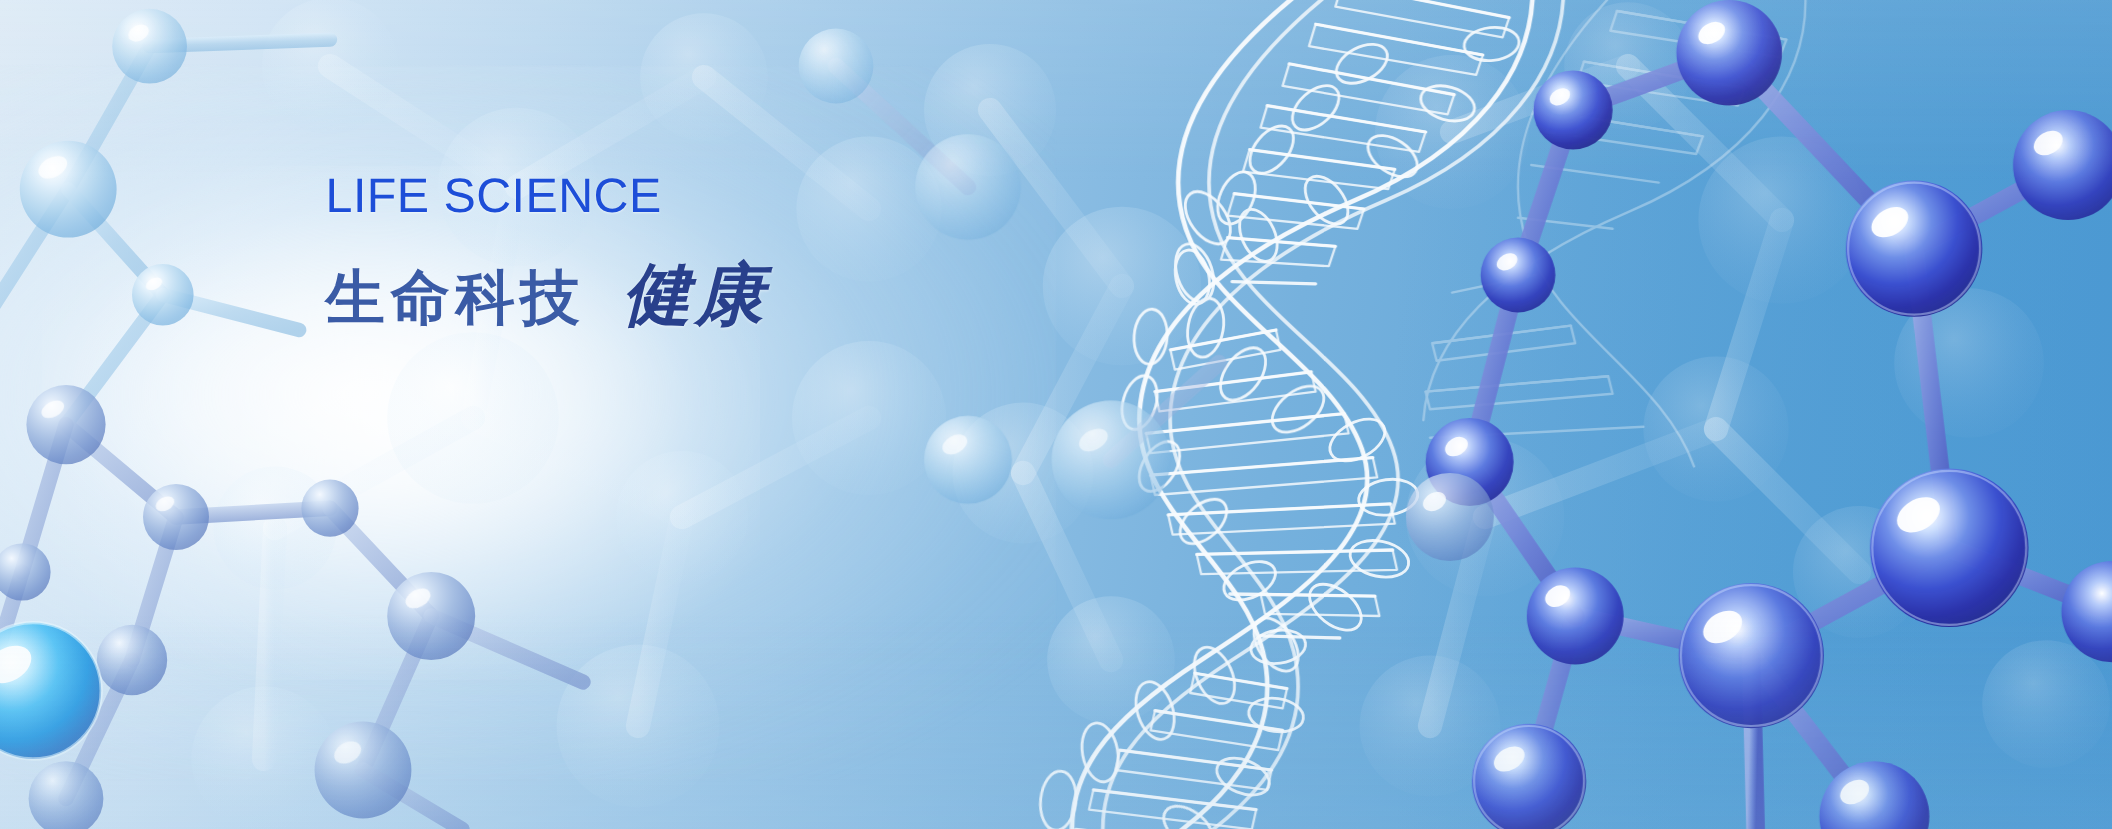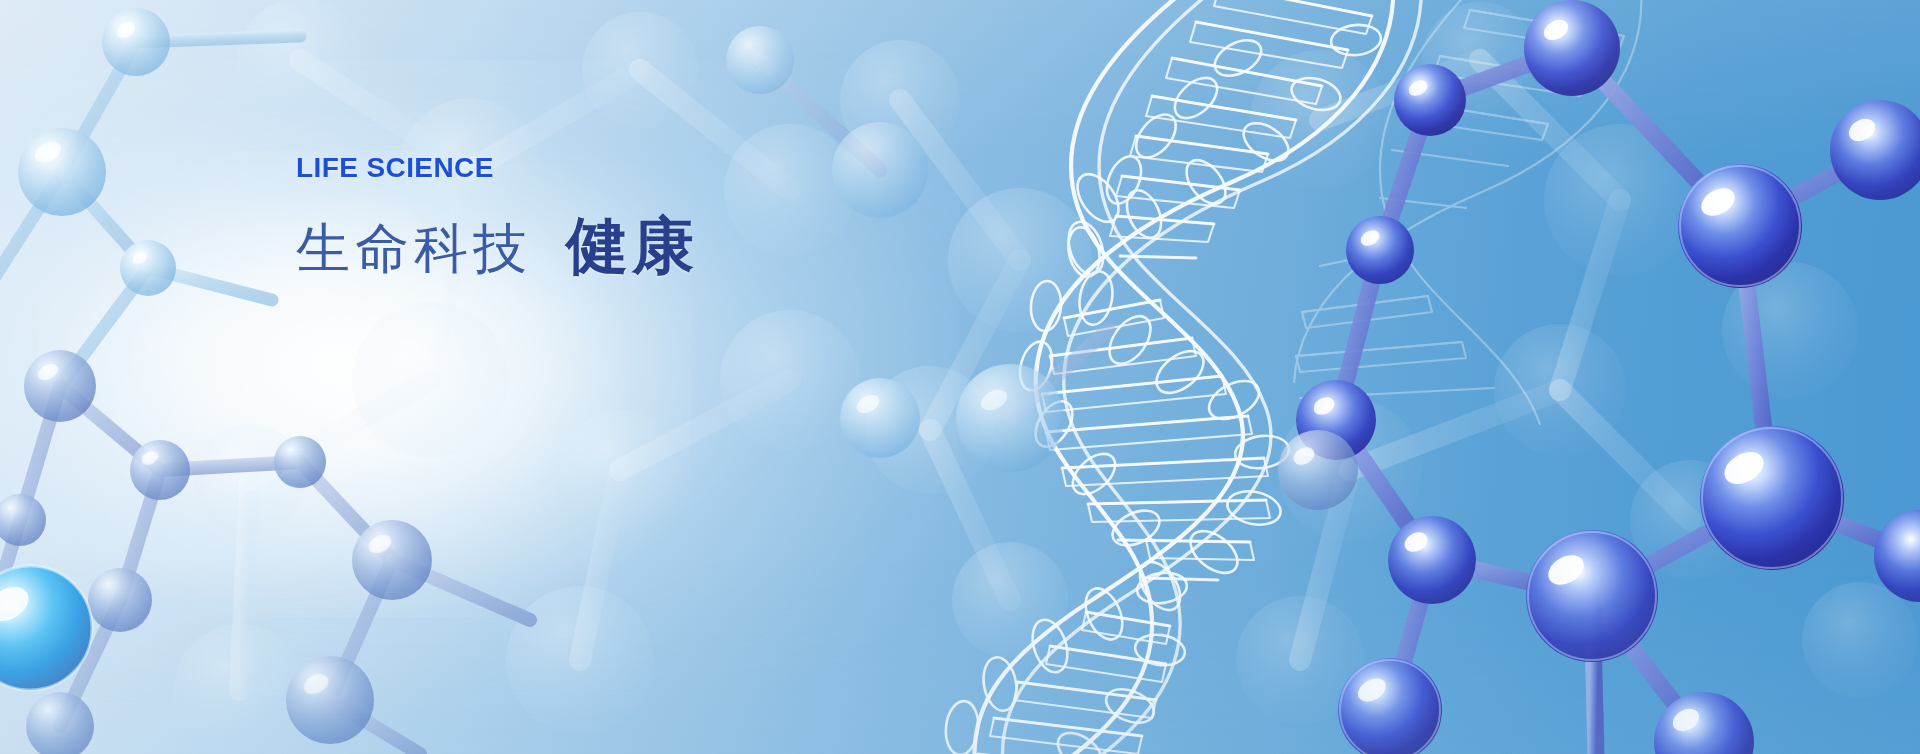--- a/index.html
+++ b/index.html
@@ -75,48 +75,49 @@
   .art svg { display: block; width: 100%; height: 100%; }
 
   
   .copy {
     position: absolute;
     left: 296px;
     top: 148px;
     width: 760px;
   }
   .headline {
-    font-size: 28px;
-    font-weight: 700;
+    font-size: 44px;
+    font-weight: 400;
     letter-spacing: 0.4px;
     line-height: 1.42;
     color: #1d4ed8;
     white-space: nowrap;
     text-shadow: 0 1px 2px rgba(255,255,255,0.55);
   }
   .headline .l2 { display: block; }
   .subline {
     margin-top: 16px;
     display: flex;
     align-items: baseline;
     white-space: nowrap;
   }
   .cn-a {
     font-family: "DejaVu Sans", "Liberation Sans", sans-serif;
     font-size: 54px;
-    font-weight: 400;
+    font-weight: 700;
     color: #3a5ba6;
     letter-spacing: 5px;
     text-shadow: 0 1px 2px rgba(255,255,255,0.5);
   }
   .cn-gap { display: inline-block; width: 20px; }
   .cn-b {
     font-family: "DejaVu Serif", "Liberation Serif", serif;
     font-size: 62px;
     font-weight: 700;
+    font-style: italic;
     color: #28408c;
     letter-spacing: 4px;
     margin-left: 14px;
     text-shadow: 0 1px 3px rgba(255,255,255,0.5);
   }
 </style>
 </head>
 <body>
 
 <div id="banner">

